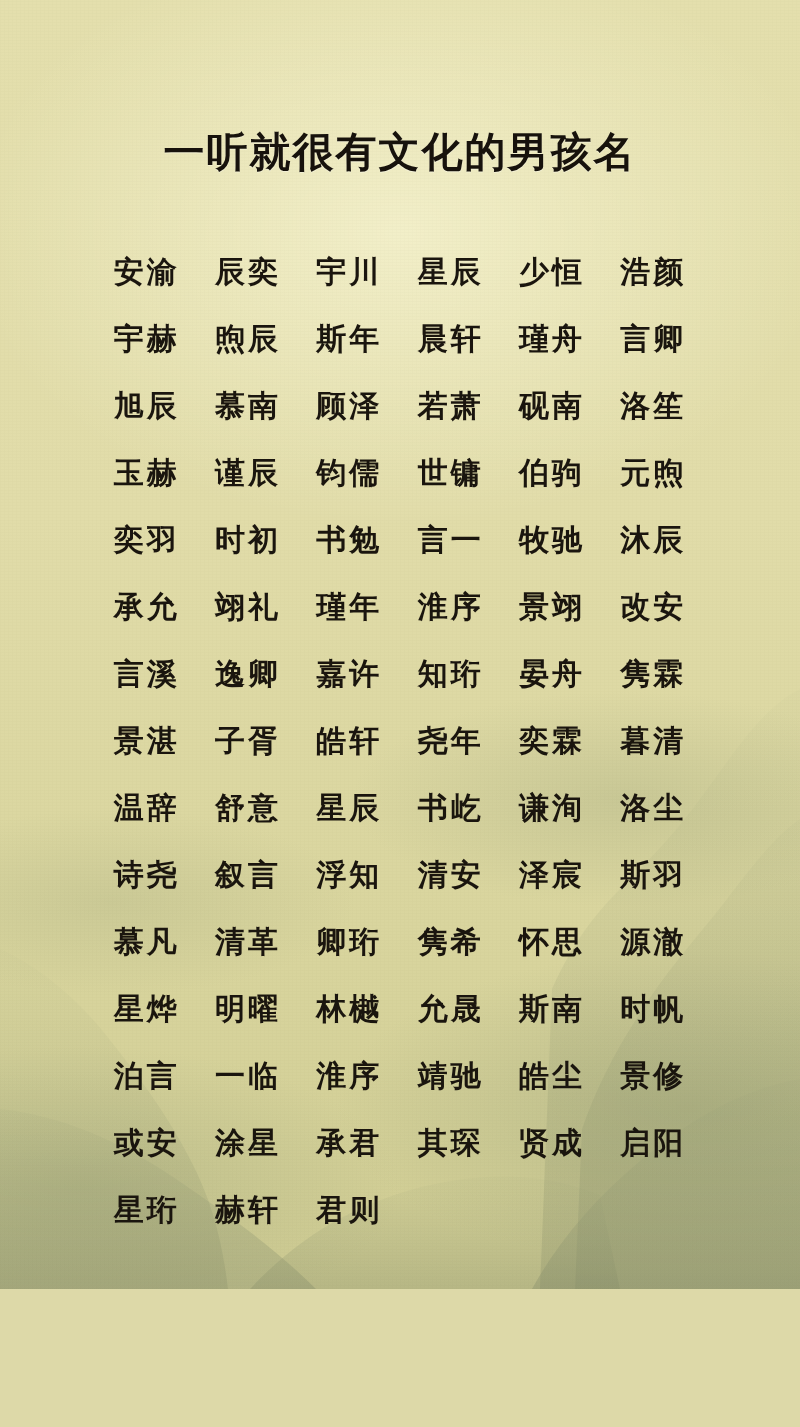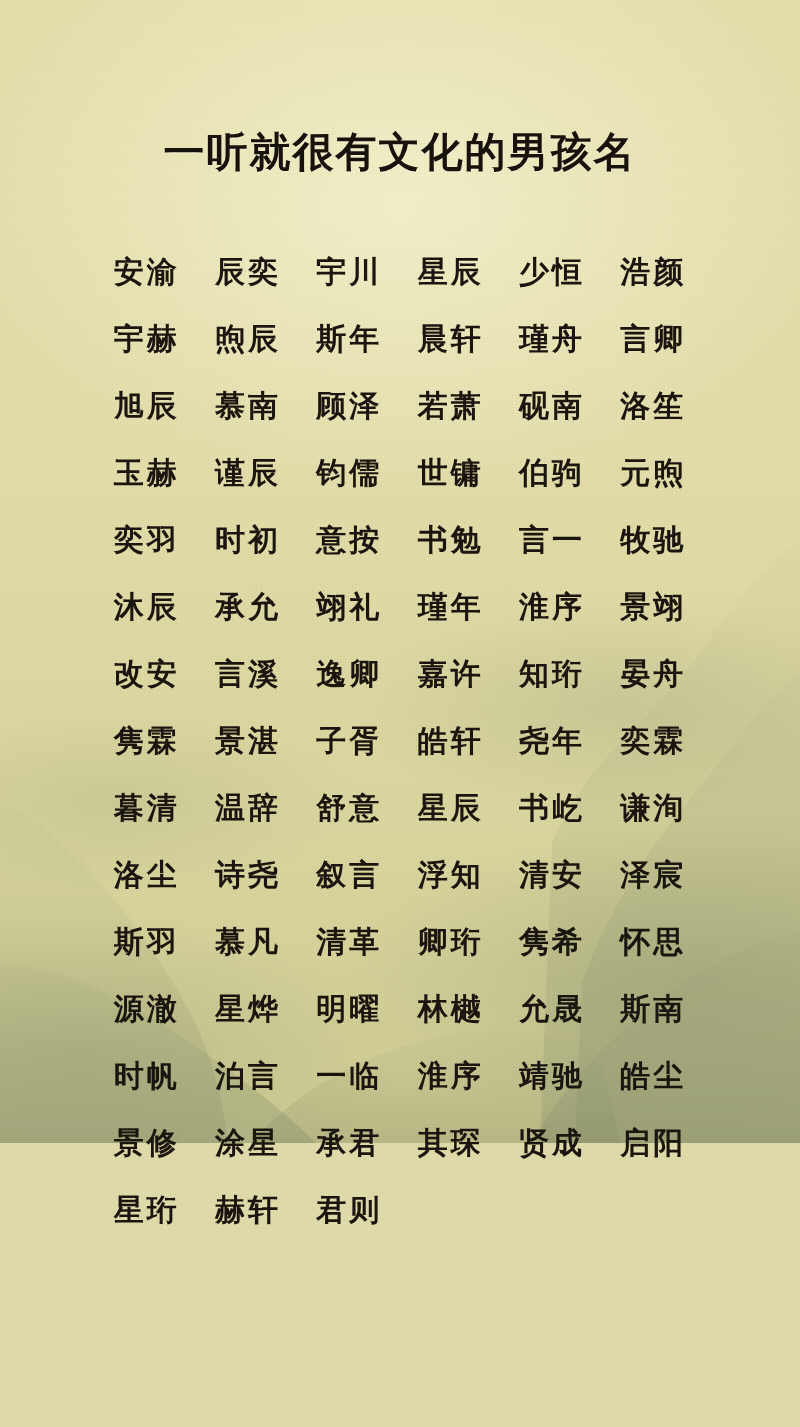--- a/index.html
+++ b/index.html
@@ -10,21 +10,21 @@
     width: 800px;
     height: 1427px;
     font-family: "DejaVu Sans", sans-serif;
     background: #ddd9a8;
     overflow: hidden;
   }
 
   #poster {
     position: relative;
     width: 800px;
-    height: 1143px;
+    height: 1289px;
     box-sizing: border-box;
     
     background-color: #dfdaa6;
     background-image:
       
       radial-gradient(ellipse 620px 420px at 50% 18%, rgba(255,253,225,0.55), rgba(255,253,225,0) 70%),
       
       radial-gradient(ellipse 520px 230px at 86% 86%, rgba(150,158,118,0.40), rgba(150,158,118,0) 68%),
       
       radial-gradient(ellipse 460px 200px at 10% 92%, rgba(150,158,118,0.34), rgba(150,158,118,0) 70%),
@@ -160,21 +160,20 @@
     <div class="name-cell">洛笙</div>
     <div class="name-cell">玉赫</div>
     <div class="name-cell">谨辰</div>
     <div class="name-cell">钧儒</div>
 
     <div class="name-cell">世镛</div>
     <div class="name-cell">伯驹</div>
     <div class="name-cell">元煦</div>
     <div class="name-cell">奕羽</div>
     <div class="name-cell">时初</div>
-    <div class="name-cell">意按</div>
     <div class="name-cell">书勉</div>
 
     <div class="name-cell">言一</div>
     <div class="name-cell">牧驰</div>
     <div class="name-cell">沐辰</div>
     <div class="name-cell">承允</div>
     <div class="name-cell">翊礼</div>
     <div class="name-cell">瑾年</div>
     <div class="name-cell">淮序</div>
 
@@ -221,20 +220,21 @@
     <div class="name-cell">允晟</div>
     <div class="name-cell">斯南</div>
     <div class="name-cell">时帆</div>
     <div class="name-cell">泊言</div>
 
     <div class="name-cell">一临</div>
     <div class="name-cell">淮序</div>
     <div class="name-cell">靖驰</div>
     <div class="name-cell">皓尘</div>
     <div class="name-cell">景修</div>
+    <div class="name-cell">或安</div>
     <div class="name-cell">涂星</div>
 
     <div class="name-cell">承君</div>
     <div class="name-cell">其琛</div>
     <div class="name-cell">贤成</div>
     <div class="name-cell">启阳</div>
     <div class="name-cell">星珩</div>
     <div class="name-cell">赫轩</div>
     <div class="name-cell">君则</div>
   </div>

